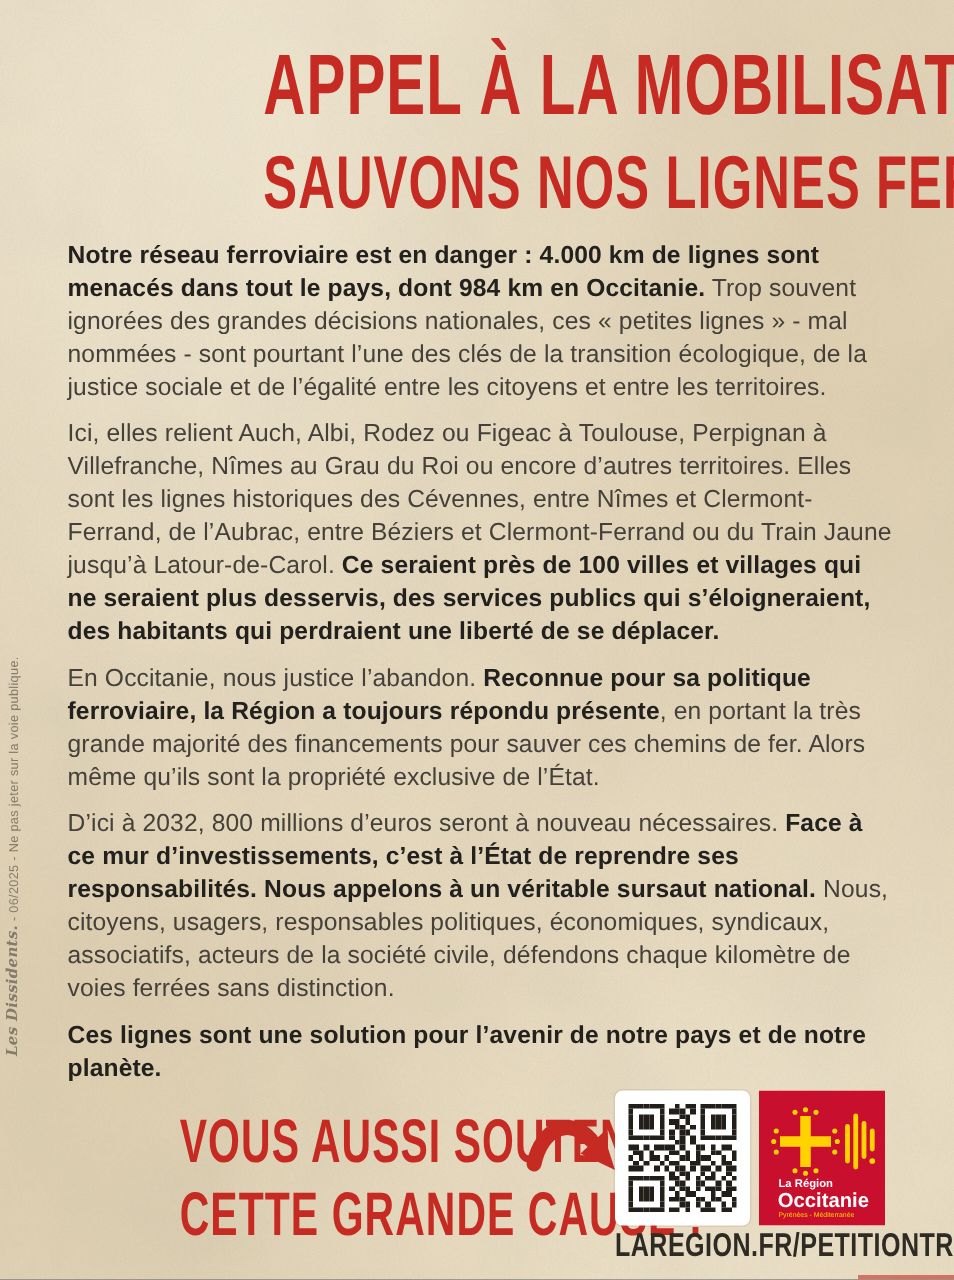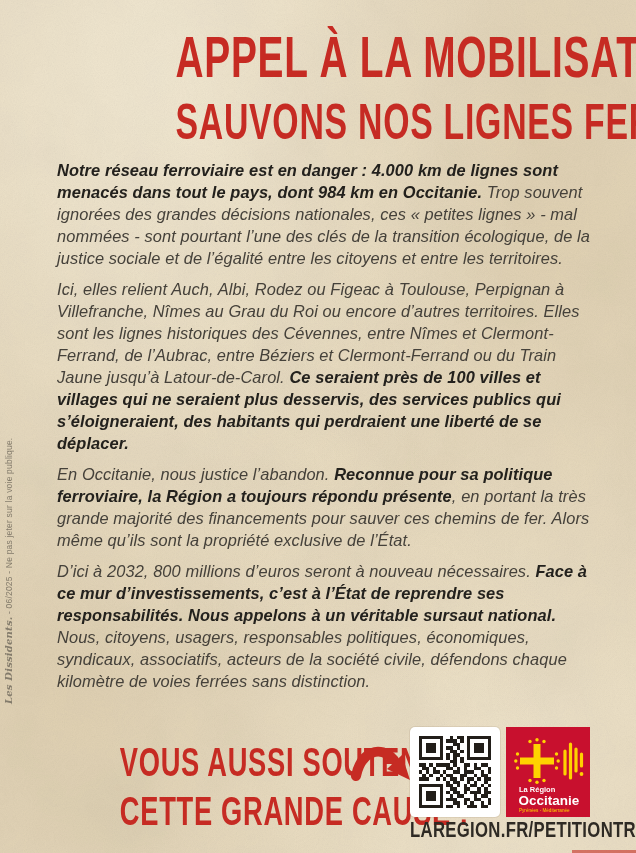--- a/index.html
+++ b/index.html
@@ -29,21 +29,21 @@
   .title{position:absolute;left:45px;top:30px;line-height:1;}
   .title .l1{font-size:54px;transform:scale(.72,1.06);display:block;}
   .title .l2{font-size:47px;transform:scale(.72,1.06);display:block;margin-top:14px;}
 
   
   .body{
     position:absolute;left:45px;top:159px;width:553px;
     color:#45413a;font-size:16.4px;line-height:22px;
     letter-spacing:.1px;
   }
-  .body p{margin:0 0 9px 12px;font-style:italic;}
+  .body p{margin:0 0 9px 0;}
   .body strong{color:#23211d;font-weight:bold;}
 
   
   .cta{position:absolute;left:45px;top:742px;line-height:1;}
   .cta .c1{font-size:39px;transform:scale(.70,1.05);display:block;}
   .cta .c2{font-size:39px;transform:scale(.70,1.05);display:block;margin-top:10px;}
 
   .arrow{position:absolute;left:350px;top:738px;width:68px;height:56px;}
 
   .qr-card{
@@ -97,20 +97,21 @@
   <div class="title stamp">
     <span class="l1">APPEL À LA MOBILISATION :</span>
     <span class="l2">SAUVONS NOS LIGNES FERROVIAIRES</span>
   </div>
 
   <div class="body">
     <p><strong>Notre réseau ferroviaire est en danger : 4.000 km de lignes sont menacés dans tout le pays, dont 984 km en Occitanie.</strong><span> Trop souvent ignorées des grandes décisions nationales, ces « petites lignes » - mal nommées - sont pourtant l’une des clés de la transition écologique, de la justice sociale et de l’égalité entre les citoyens et entre les territoires.</span></p>
     <p><span>Ici, elles relient Auch, Albi, Rodez ou Figeac à Toulouse, Perpignan à Villefranche, Nîmes au Grau du Roi ou encore d’autres territoires. Elles sont les lignes historiques des Cévennes, entre Nîmes et Clermont-Ferrand, de l’Aubrac, entre Béziers et Clermont-Ferrand ou du Train Jaune jusqu’à Latour-de-Carol. </span><strong>Ce seraient près de 100 villes et villages qui ne seraient plus desservis, des services publics qui s’éloigneraient, des habitants qui perdraient une liberté de se déplacer.</strong></p>
     <p><span>En Occitanie, nous justice l’abandon. </span><strong>Reconnue pour sa politique ferroviaire, la Région a toujours répondu présente</strong><span>, en portant la très grande majorité des financements pour sauver ces chemins de fer. Alors même qu’ils sont la propriété exclusive de l’État.</span></p>
     <p><span>D’ici à 2032, 800 millions d’euros seront à nouveau nécessaires. </span><strong>Face à ce mur d’investissements, c’est à l’État de reprendre ses responsabilités. Nous appelons à un véritable sursaut national.</strong><span> Nous, citoyens, usagers, responsables politiques, économiques, syndicaux, associatifs, acteurs de la société civile, défendons chaque kilomètre de voies ferrées sans distinction.</span></p>
+    <p><strong>Ces lignes sont une solution pour l’avenir de notre pays et de notre planète.</strong></p>
   </div>
 
   <div class="cta stamp">
     <span class="c1">VOUS AUSSI SOUTENEZ</span>
     <span class="c2">CETTE GRANDE CAUSE !</span>
   </div>
 
   <svg class="arrow" viewBox="0 0 68 56" xmlns="http://www.w3.org/2000/svg">
     <path d="M6,38 C11,14 30,6 44,22" fill="none" stroke="#c62b23" stroke-width="10" stroke-linecap="round"></path>
     <polygon points="60,42 52,17 37,31" fill="#c62b23"></polygon>

